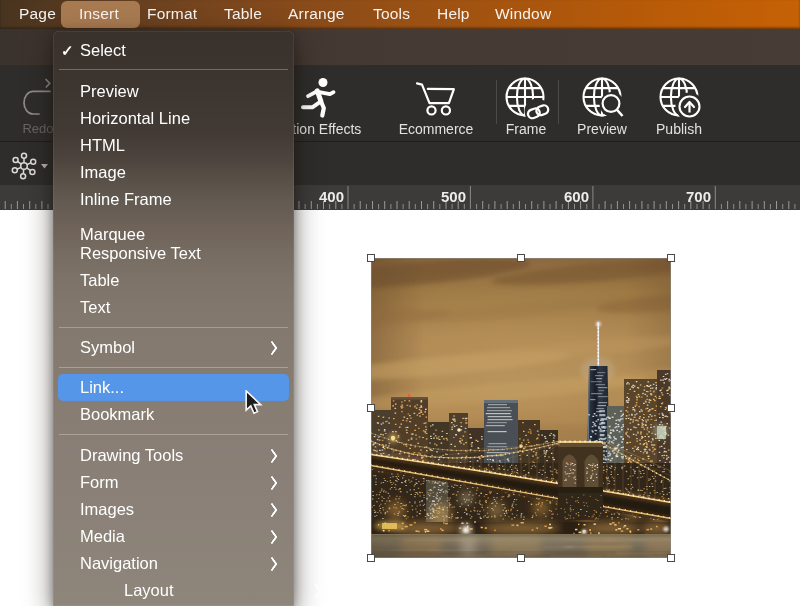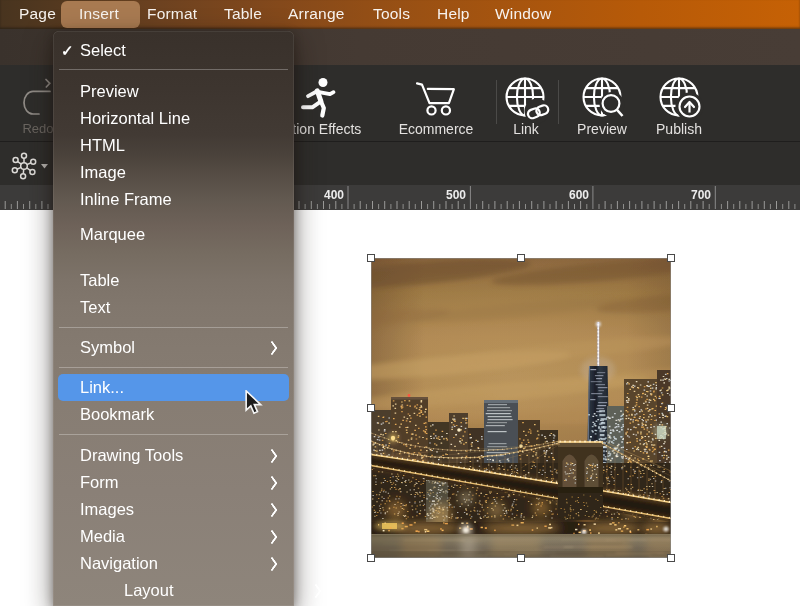--- a/index.html
+++ b/index.html
@@ -15,21 +15,21 @@
     background:#a87a51;}
   
   #titlebar{left:0;top:29px;width:800px;height:36px;
     background:linear-gradient(90deg,#3a322c,#453a33 45%,#483d36);}
   #toolbar{left:0;top:65px;width:800px;height:76px;background:#2e2d2b;}
   #row2{left:0;top:141px;width:800px;height:44px;background:#2e2d2b;border-top:1px solid #1f1e1d;box-sizing:border-box;}
   #ruler{left:0;top:185px;width:800px;height:25px;background:#3c3b3a;}
   #canvas{left:0;top:210px;width:800px;height:396px;background:#ffffff;}
   .tlabel{position:absolute;top:121px;font-size:14px;color:#e3e1df;text-align:center;}
   .tsep{position:absolute;top:80px;width:1px;height:44px;background:#4b4a48;}
-  .rnum{position:absolute;top:188px;font-size:12px;font-weight:bold;color:#ececec;text-align:right;width:30px;}
+  .rnum{position:absolute;top:188px;font-size:15px;font-weight:bold;color:#ececec;text-align:right;width:30px;}
   
   #menu{left:53px;top:31px;width:241px;height:575px;
     border-radius:6px 6px 0 0;
     background:linear-gradient(180deg,
       #39312b 0%, #3d352f 10%, #423a34 18%, #4a423b 21.5%,
       #544b43 24.5%, #625950 29.2%, #6e6259 33.9%, #766c61 38.6%,
       #7d7369 43.3%, #81776d 48%, #847a70 55.1%, #877d73 65%,
       #8a8077 80%, #8e857b 100%);
     box-shadow:0 10px 28px rgba(25,18,12,.55), 0 2px 10px rgba(25,18,12,.35), inset 0 0 0 0.5px rgba(255,255,255,0.14);
     }
@@ -125,21 +125,21 @@
       <circle cx="23.1" cy="176.2" r="2.5"></circle>
       <line x1="21.0" y1="167.4" x2="17.0" y2="169.3"></line>
       <circle cx="14.8" cy="170.3" r="2.5"></circle>
       <line x1="21.3" y1="164.1" x2="17.7" y2="161.6"></line>
       <circle cx="15.6" cy="160.1" r="2.5"></circle>
     </g>
     <path d="M 41,164 L 48,164 L 44.5,168.5 Z" fill="#b8b5b2"></path>
   </svg>
 <div class="tlabel" style="left:246px;width:122px;">Animation Effects</div>
 <div class="tlabel" style="left:395px;width:82px;">Ecommerce</div>
-<div class="tlabel" style="left:486px;width:80px;">Link</div>
+<div class="tlabel" style="left:486px;width:80px;">Frame</div>
 <div class="tlabel" style="left:562px;width:80px;">Preview</div>
 <div class="tlabel" style="left:639px;width:80px;">Publish</div>
 <div class="tsep" style="left:496px;"></div>
 <div class="tsep" style="left:558px;"></div>
 
 <svg class="abs" width="800" height="25" style="left:0;top:185px" id="rulersvg">
     <rect x="4.7" y="16" width="1" height="8" fill="#9a9a98"></rect>
     <rect x="10.8" y="19" width="1" height="5" fill="#8d8d8b"></rect>
     <rect x="16.9" y="16" width="1" height="8" fill="#9a9a98"></rect>
     <rect x="23.0" y="19" width="1" height="5" fill="#8d8d8b"></rect>
@@ -759,20 +759,21 @@
 
 <div class="abs" id="menu">
   <div class="it" style="top:6px;"><span class="check">✓</span>Select</div>
   <div class="sep" style="top:38px;"></div>
   <div class="it" style="top:47px;">Preview</div>
   <div class="it" style="top:74px;">Horizontal Line</div>
   <div class="it" style="top:101px;">HTML</div>
   <div class="it" style="top:128px;">Image</div>
   <div class="it" style="top:155px;">Inline Frame</div>
   <div class="it" style="top:190px;">Marquee</div>
+  <div class="it" style="top:209px;">Responsive Text</div>
   <div class="it" style="top:236px;">Table</div>
   <div class="it" style="top:263px;">Text</div>
   <div class="sep" style="top:296px;"></div>
   <div class="it" style="top:303px;">Symbol<span class="chev"></span></div>
   <div class="sep" style="top:336px;"></div>
   <div id="link-hl"></div>
   <div class="it" style="top:343px;">Link...</div>
   <div class="it" style="top:370px;">Bookmark</div>
   <div class="sep" style="top:403px;"></div>
   <div class="it" style="top:411px;">Drawing Tools<span class="chev"></span></div>

